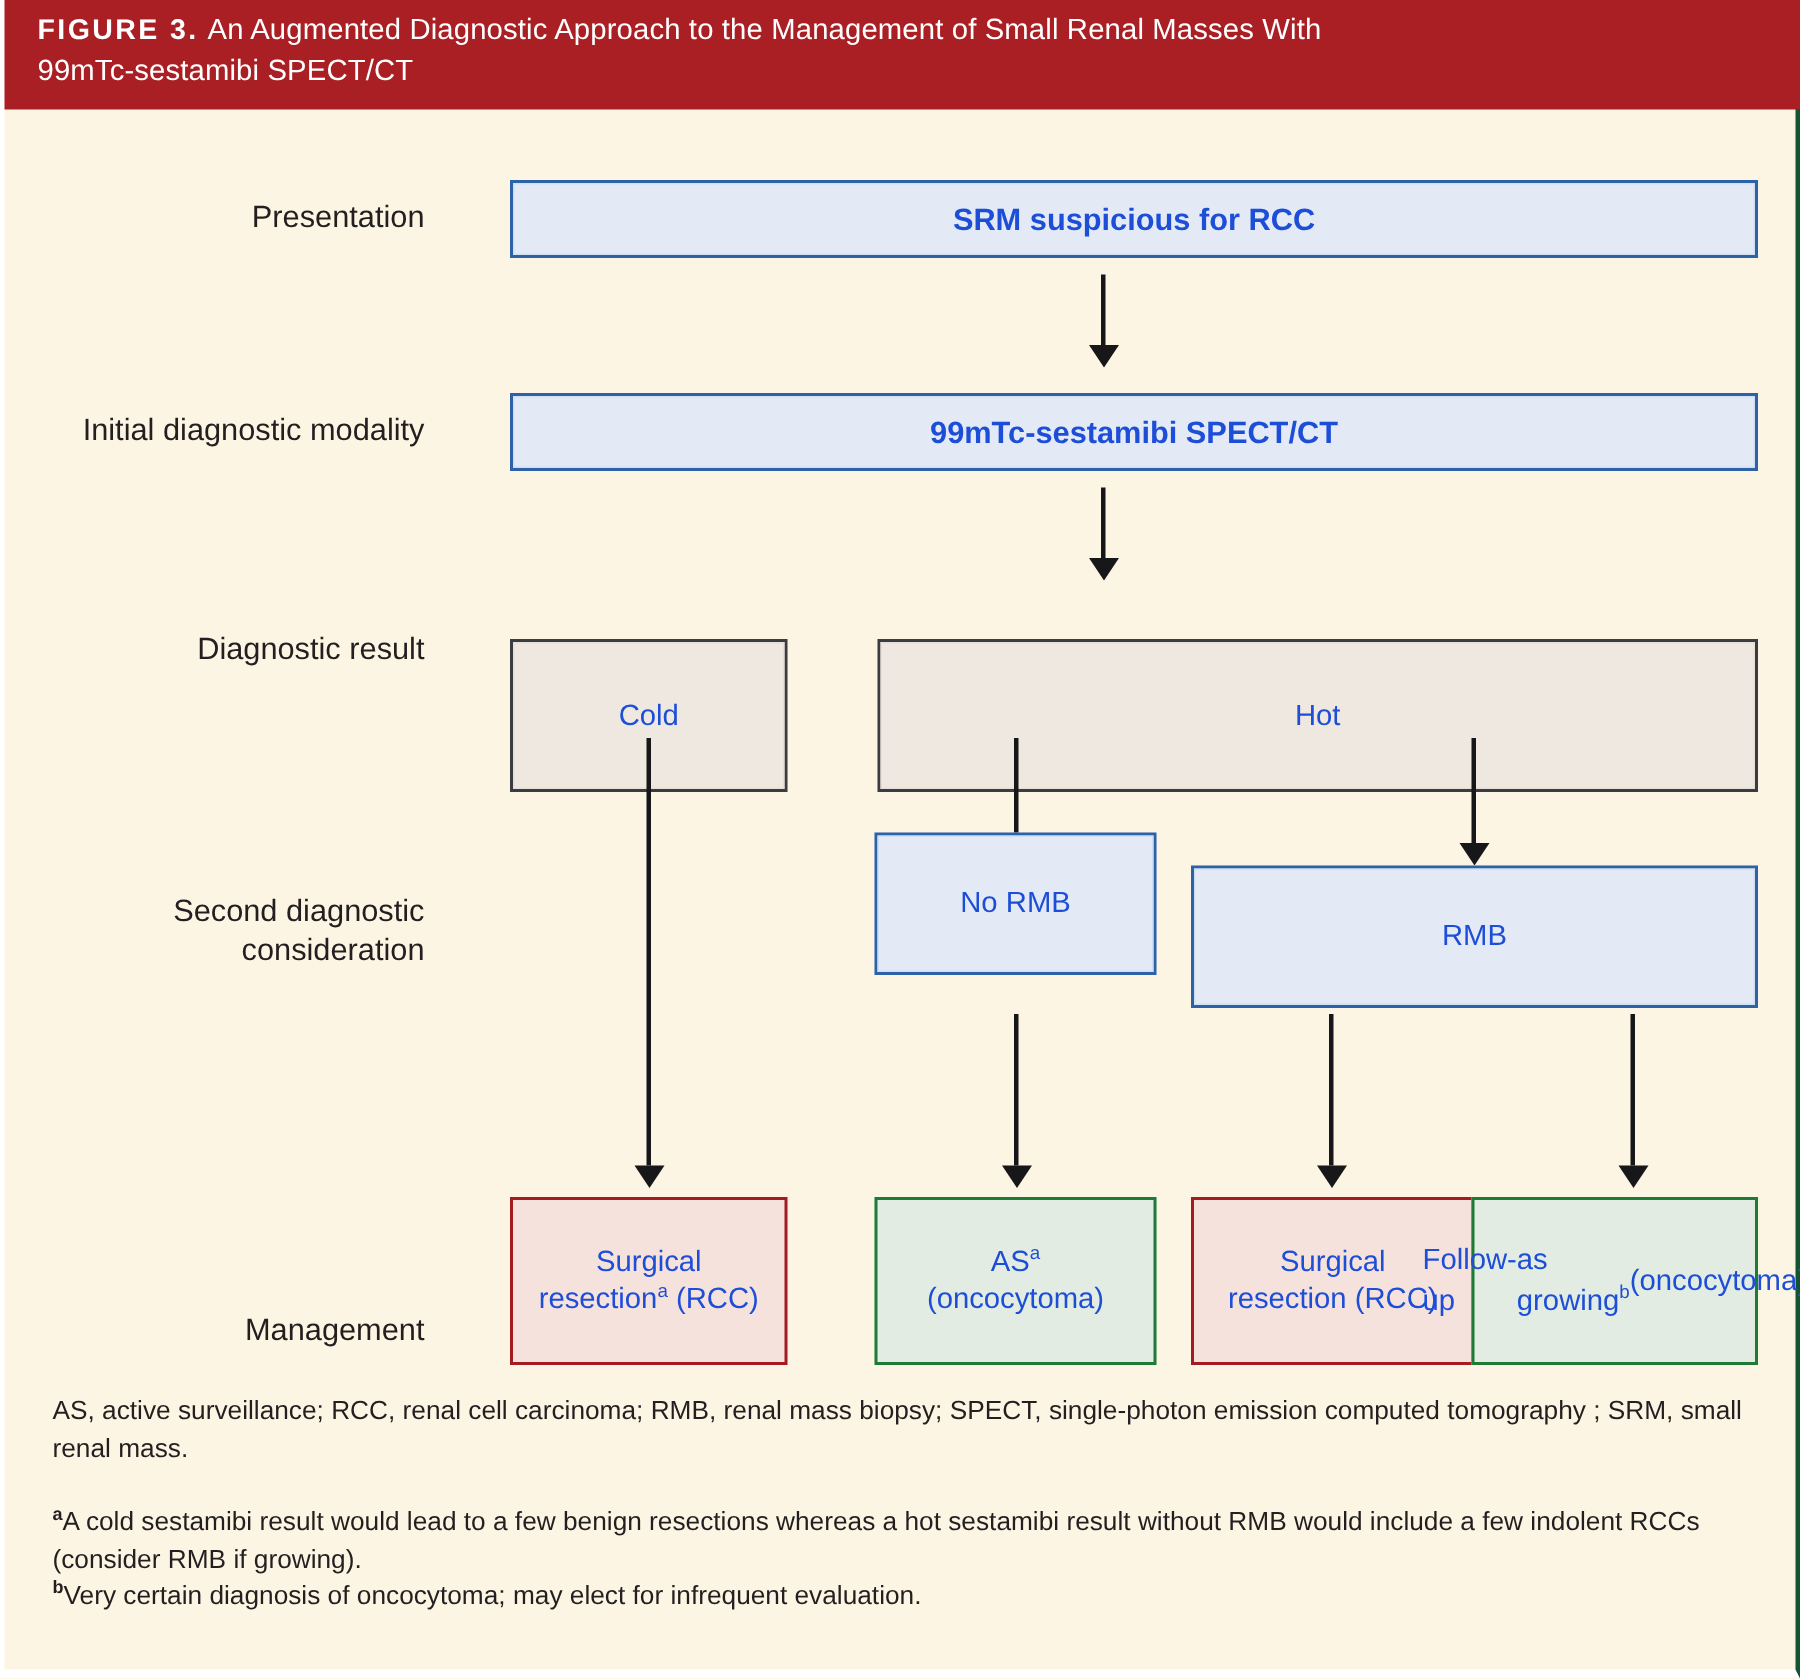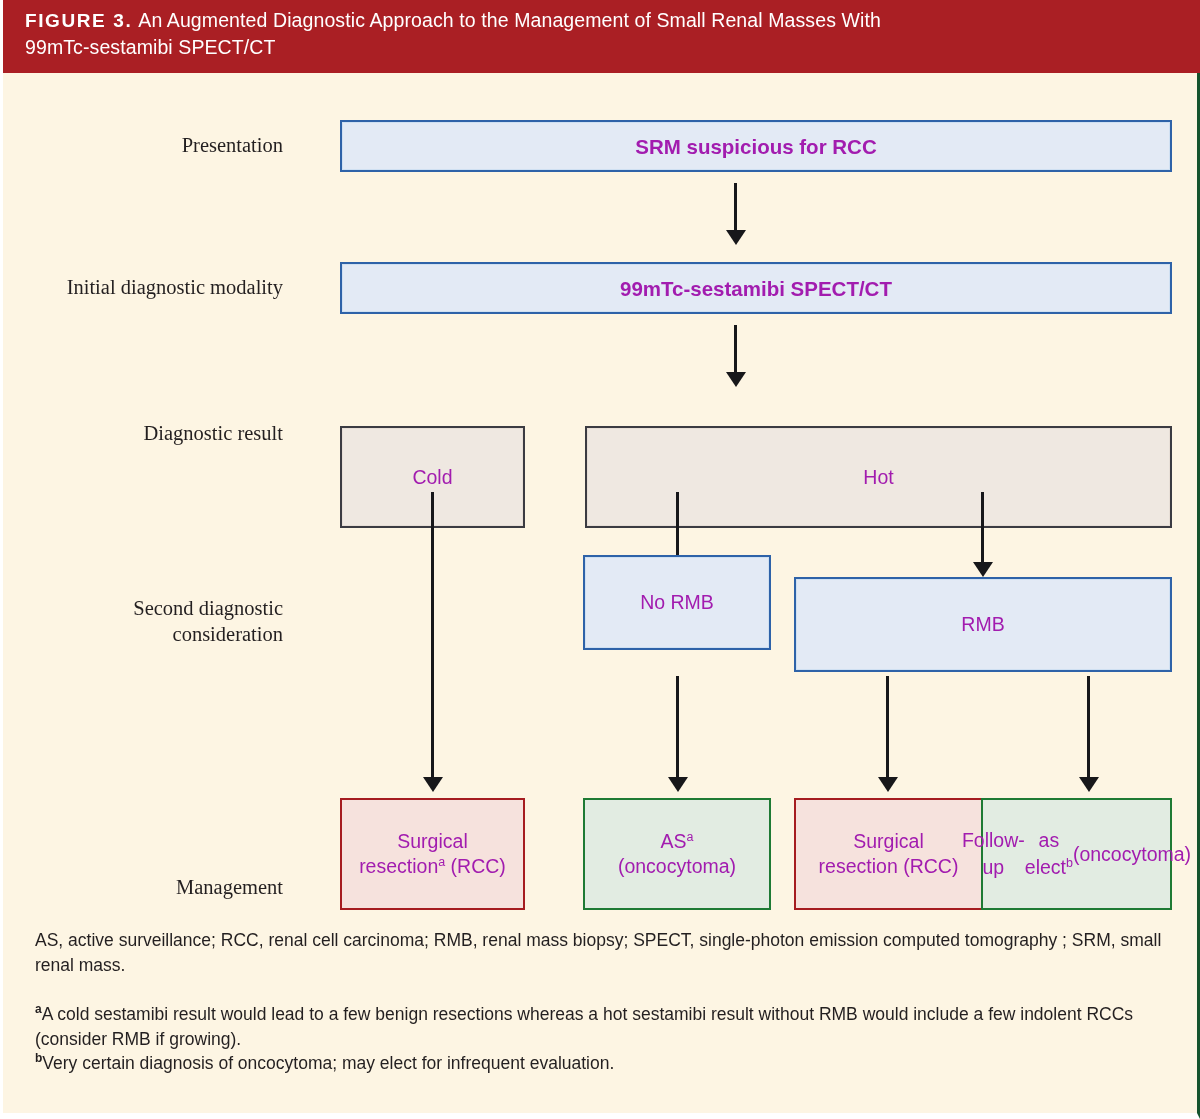--- a/index.html
+++ b/index.html
@@ -43,34 +43,33 @@
 
   
   .rowlabel{
     position:absolute;
     text-align:right;
     font-size:20.5px;
     line-height:26px;
     color:#231f20;
     width:260px;
     left:20px;
-    font-family:Liberation Serif, serif;
   }
 
   
   .nbox{
     position:absolute;
     box-sizing:border-box;
     display:flex;
     align-items:center;
     justify-content:center;
-    text-align:center;
+    text-align:left;
     font-size:19.5px;
     line-height:25px;
-    color:#a21caf;
+    color:#1d4ed8;
   }
   .blue{
     background:#e3eaf5;
     border:2px solid #2e62a8;
     outline:1px solid #cfe0f2;
     outline-offset:-3px;
   }
   .blue.bold{font-weight:bold;font-size:20.5px;}
   .grey{
     background:#efe8e1;
@@ -204,21 +203,21 @@
   </div>
 
   <div class="nbox red" style="left:791px;top:798px;width:189px;height:112px;flex-direction:column;">
     <div>Surgical</div>
     <div>resection (RCC)</div>
   </div>
 
   <div class="nbox green" style="left:978px;top:798px;width:191px;height:112px;flex-direction:row;line-height:27px;">
     <div>Follow-up</div>
     <div>
-      <span>as elect</span><sup>b</sup>
+      <span>as growing</span><sup>b</sup>
     </div>
     <div>(oncocytoma)</div>
   </div>
 
   <div class="foot" style="top:928px;">AS, active surveillance; RCC, renal cell carcinoma; RMB, renal mass biopsy; SPECT, single-photon emission computed tomography ; SRM, small renal mass.</div>
 
   <div class="foot" style="top:1002px;">
     <sup>a</sup><span>A cold sestamibi result would lead to a few benign resections whereas a hot sestamibi result without RMB would include a few indolent RCCs (consider RMB if growing).</span>
   </div>
 

